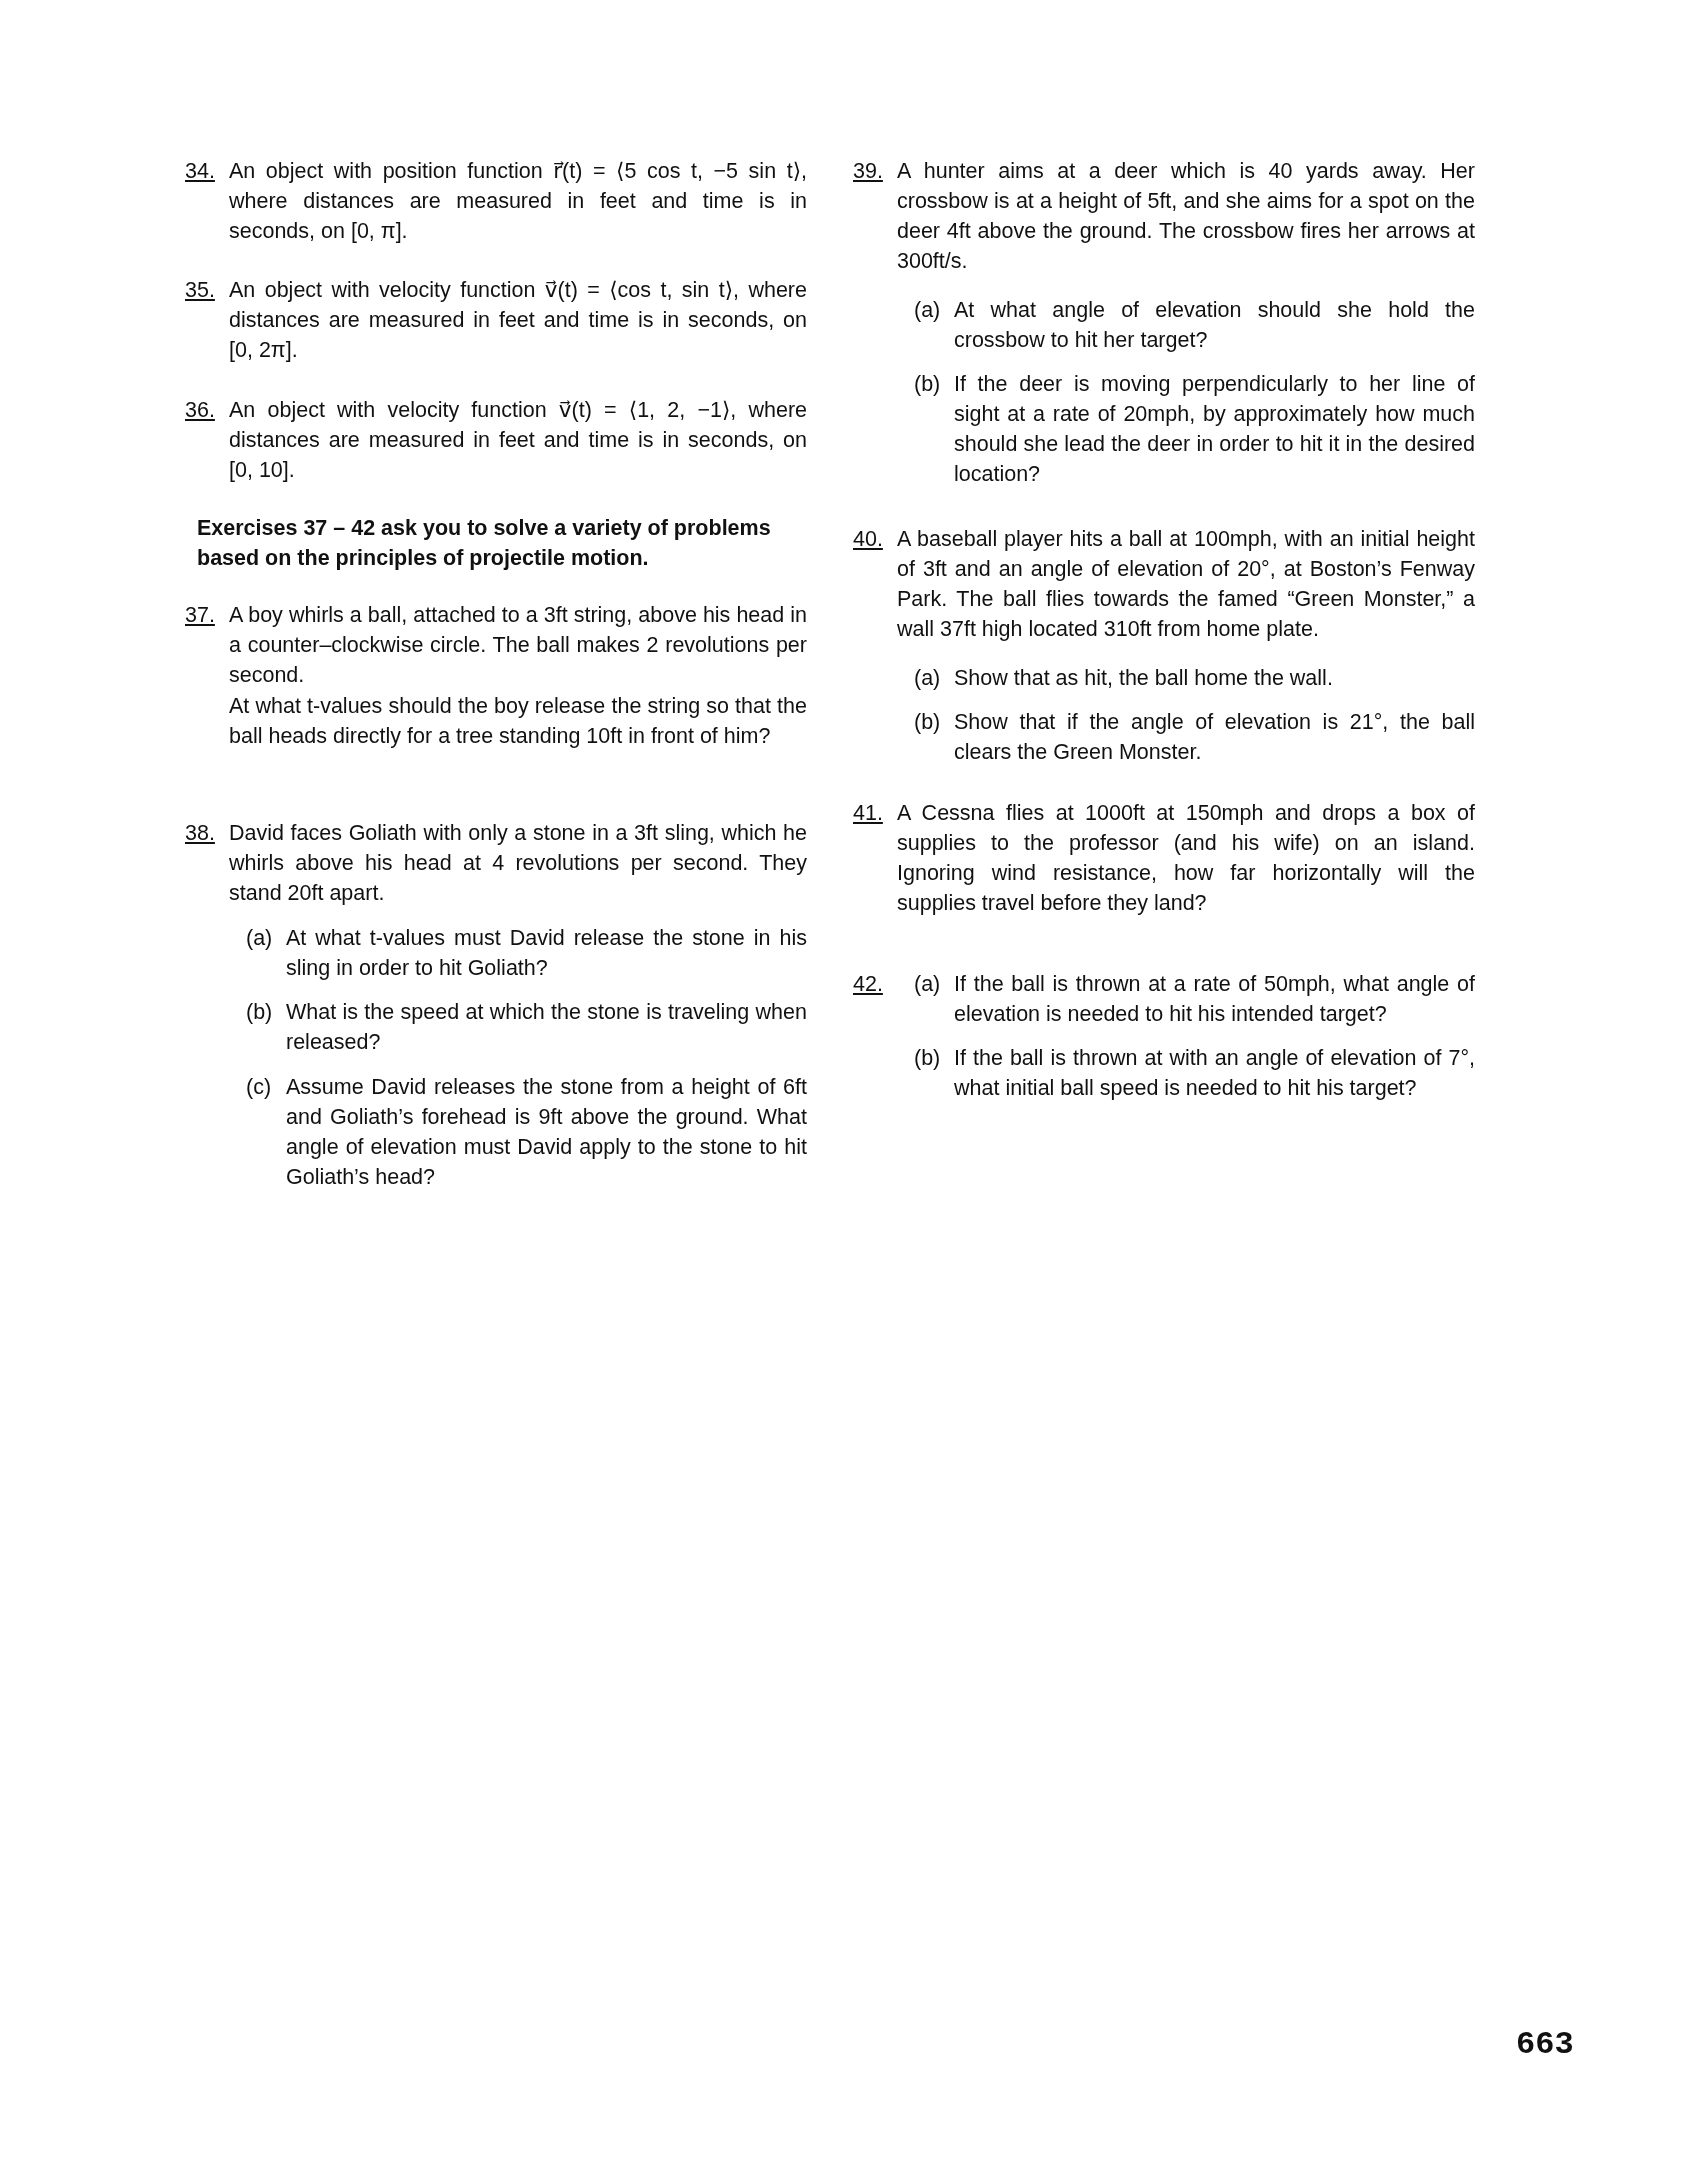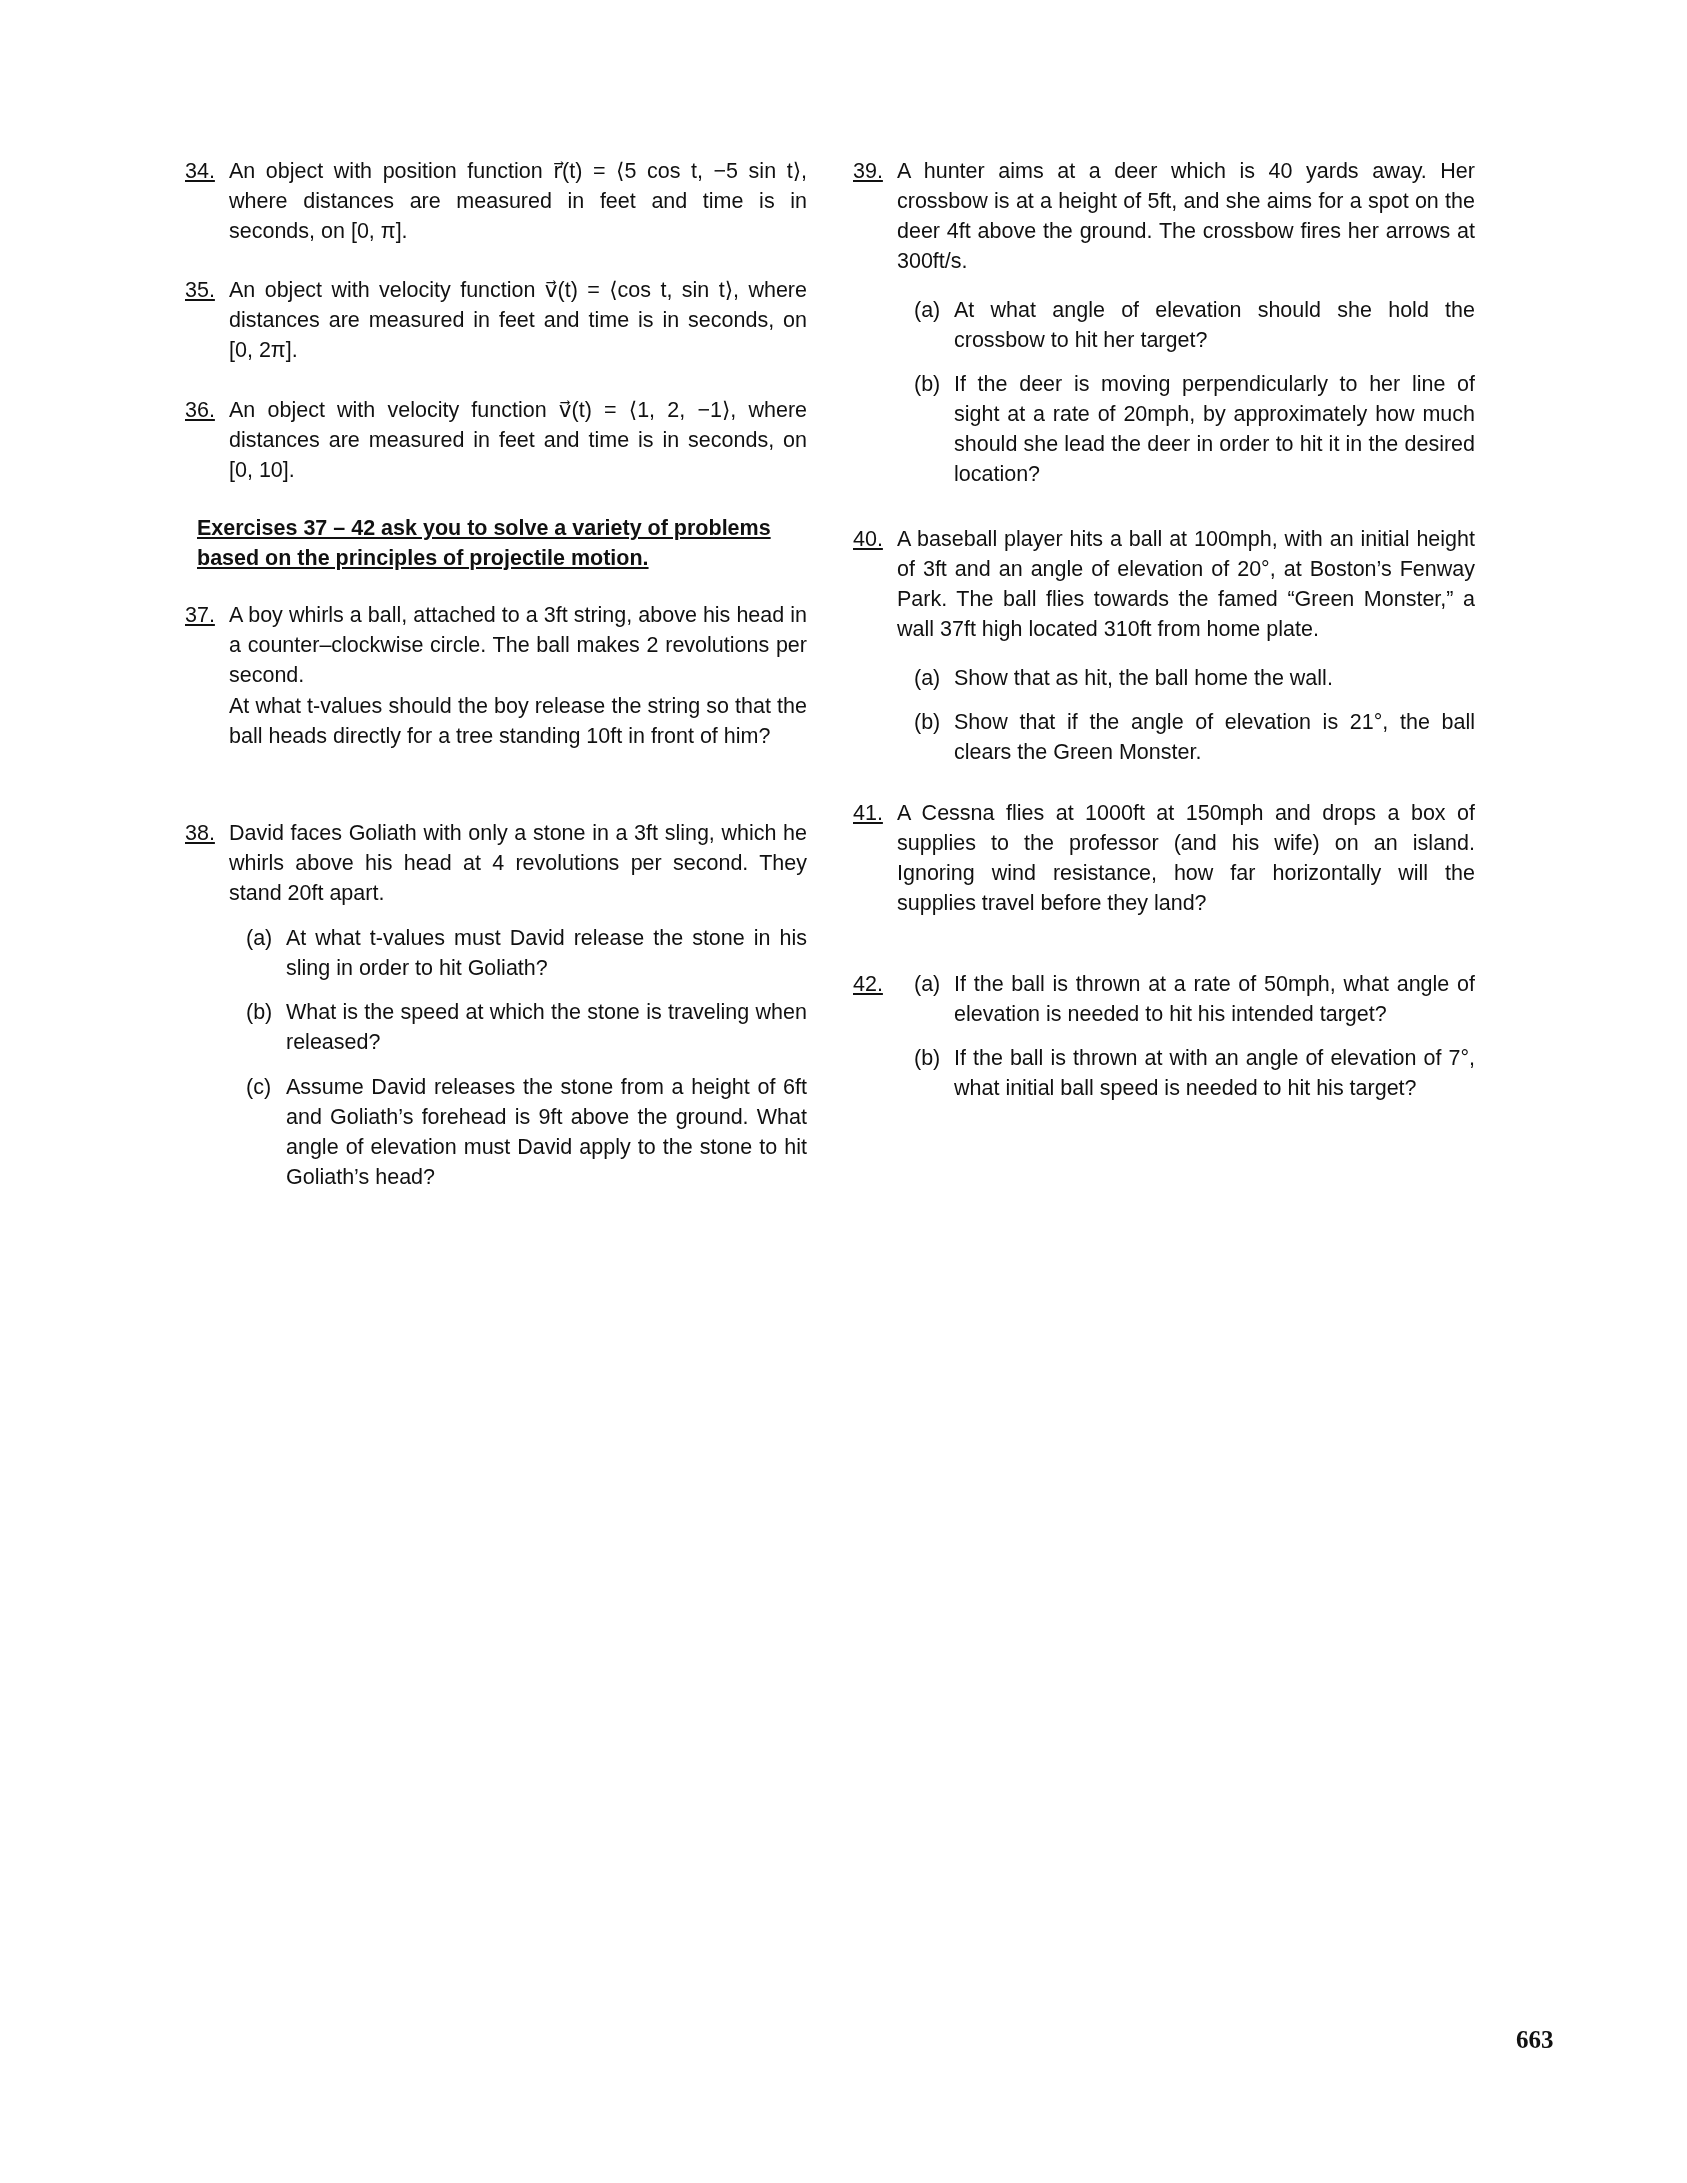--- a/index.html
+++ b/index.html
@@ -14,24 +14,24 @@
   .block { position: absolute; left: 0; width: 622px; }
   .ex { position: relative; font-size: 21.5px; line-height: 30px; }
   .ex .num { position: absolute; left: 0; top: 0; width: 42px; text-decoration: underline; }
   .ex .body { margin-left: 44px; text-align: justify; }
   .ex .body p { margin: 0; }
   .ex .body p + p { margin-top: 0; }
   .subs { margin-top: 14.6px; }
   .sub { position: relative; margin-left: 17px; margin-bottom: 14.6px; }
   .sub .lbl { position: absolute; left: 0; top: 0; width: 40px; }
   .sub .txt { margin-left: 40px; text-align: justify; }
-  .heading { font-weight: bold; font-size: 21.5px; line-height: 30px; margin-left: 12px; text-decoration: underline; }
+  .heading { font-weight: bold; font-size: 21.5px; line-height: 30px; margin-left: 12px; }
   .page-number {
     position: absolute; left: 1516px; top: 2026px;
-    font-weight: bold; font-size: 25px; font-family: Liberation Serif, serif;
+    font-weight: bold; font-size: 32px; font-family: Liberation Mono, monospace;
   }
 </style>
 </head>
 <body>
 
 <div class="col col-left">
 
   <div class="block" style="top:156px;">
     <div class="ex">
       <span class="num">34.</span>

